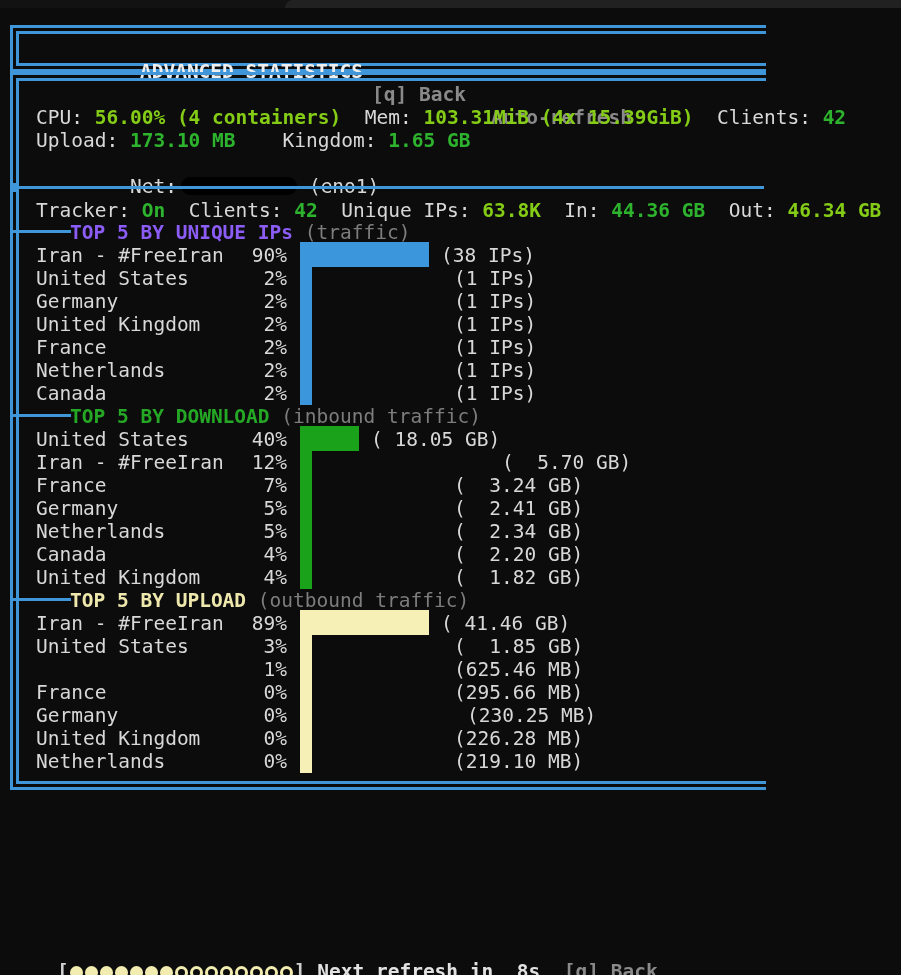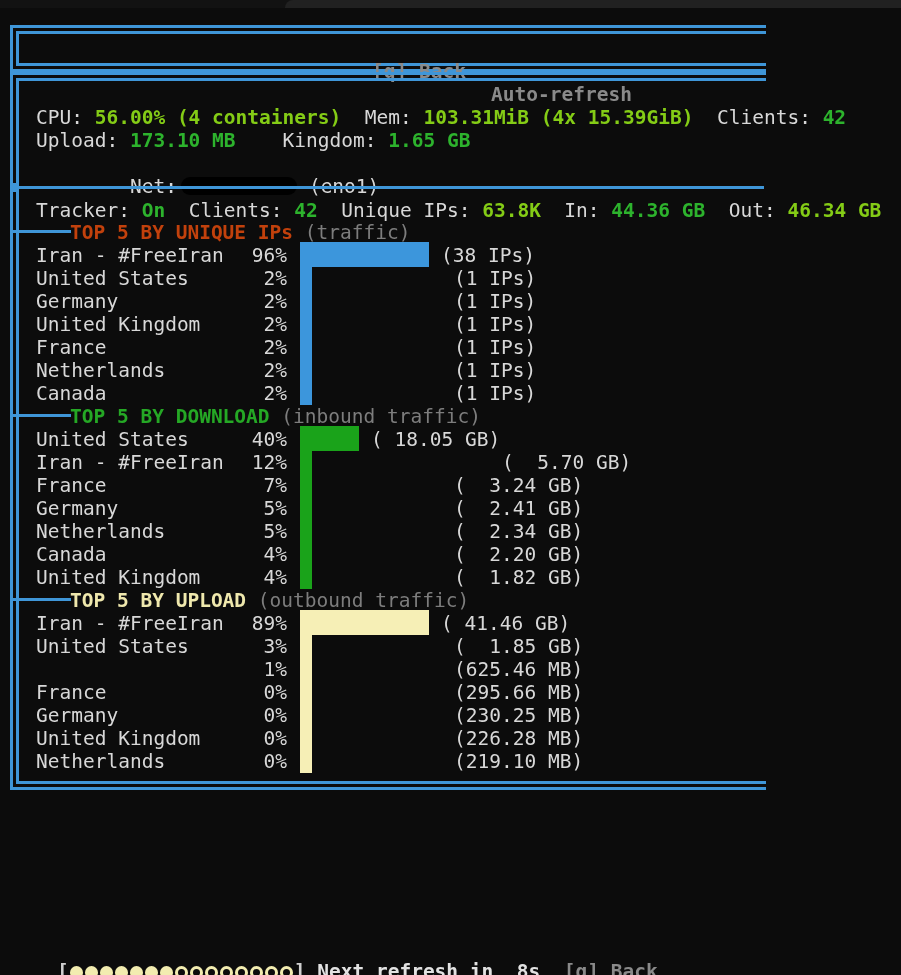--- a/index.html
+++ b/index.html
@@ -51,20 +51,21 @@
 
 <div class="terminal">
 
   <div class="tabstrip">
     <div class="tabstrip-rest"></div>
   </div>
 
   <div class="box titlebox">
     <div class="inner">
       <div class="trow" style="top:3px;padding-left:27px;">
+        <span class="white b">ADVANCED STATISTICS</span>
         <span class="title-back">[q] Back</span>
         <span class="title-auto">Auto-refresh</span>
       </div>
     </div>
   </div>
 
   <div class="box mainbox">
     <div class="inner">
 
 
@@ -74,42 +75,42 @@
         <span class="lbl">Net:</span><span class="redact"></span><span class="lbl">(eno1)</span>
       </div>
 
       <div class="sepline" style="top:105px;">
         <div class="sepnub" style="top:-3px;"></div>
       </div>
 
       <div class="trow" style="top:118px;" id="line-tracker"><span class="lbl">Tracker: </span><span class="green">On</span><span>  </span><span class="lbl">Clients: </span><span class="green">42</span><span>  </span><span class="lbl">Unique IPs: </span><span class="yellow">63.8K</span><span>  </span><span class="lbl">In: </span><span class="green">44.36 GB</span><span>  </span><span class="lbl">Out: </span><span class="yellow">46.34 GB</span></div>
 
       <div id="charts">
-          <div class="trow" style="top: 140px; padding-left: 51px;"><div class="heading-line"></div><span class="b" style="color: #c2410c;">TOP 5 BY UNIQUE IPs</span><span class="gray"> (traffic)</span></div>
-          <div class="trow" style="top: 163px;"><span class="chart-row-label lbl">Iran - #FreeIran</span><span class="pct lbl">96%</span><div class="bar" style="left: 281px; width: 129px; background: rgb(60, 150, 220); top: -2px; height: 25px;"></div><span class="rowval" style="left: 422px;">(38 IPs)</span></div>
+          <div class="trow" style="top: 140px; padding-left: 51px;"><div class="heading-line"></div><span class="b" style="color: #8b5cf6;">TOP 5 BY UNIQUE IPs</span><span class="gray"> (traffic)</span></div>
+          <div class="trow" style="top: 163px;"><span class="chart-row-label lbl">Iran - #FreeIran</span><span class="pct lbl">90%</span><div class="bar" style="left: 281px; width: 129px; background: rgb(60, 150, 220); top: -2px; height: 25px;"></div><span class="rowval" style="left: 422px;">(38 IPs)</span></div>
           <div class="trow" style="top: 186px;"><span class="chart-row-label lbl">United States</span><span class="pct lbl">2%</span><div class="bar" style="left: 281px; width: 12px; background: rgb(60, 150, 220);"></div><span class="rowval" style="left: 435px;">(1 IPs)</span></div>
           <div class="trow" style="top: 209px;"><span class="chart-row-label lbl">Germany</span><span class="pct lbl">2%</span><div class="bar" style="left: 281px; width: 12px; background: rgb(60, 150, 220);"></div><span class="rowval" style="left: 435px;">(1 IPs)</span></div>
           <div class="trow" style="top: 232px;"><span class="chart-row-label lbl">United Kingdom</span><span class="pct lbl">2%</span><div class="bar" style="left: 281px; width: 12px; background: rgb(60, 150, 220);"></div><span class="rowval" style="left: 435px;">(1 IPs)</span></div>
           <div class="trow" style="top: 255px;"><span class="chart-row-label lbl">France</span><span class="pct lbl">2%</span><div class="bar" style="left: 281px; width: 12px; background: rgb(60, 150, 220);"></div><span class="rowval" style="left: 435px;">(1 IPs)</span></div>
           <div class="trow" style="top: 278px;"><span class="chart-row-label lbl">Netherlands</span><span class="pct lbl">2%</span><div class="bar" style="left: 281px; width: 12px; background: rgb(60, 150, 220);"></div><span class="rowval" style="left: 435px;">(1 IPs)</span></div>
           <div class="trow" style="top: 301px;"><span class="chart-row-label lbl">Canada</span><span class="pct lbl">2%</span><div class="bar" style="left: 281px; width: 12px; background: rgb(60, 150, 220);"></div><span class="rowval" style="left: 435px;">(1 IPs)</span></div>
           <div class="trow" style="top: 324px; padding-left: 51px;"><div class="heading-line"></div><span class="b" style="color: rgb(37, 168, 37);">TOP 5 BY DOWNLOAD</span><span class="gray"> (inbound traffic)</span></div>
           <div class="trow" style="top: 347px;"><span class="chart-row-label lbl">United States</span><span class="pct lbl">40%</span><div class="bar" style="left: 281px; width: 59px; background: rgb(26, 163, 26); top: -2px; height: 25px;"></div><span class="rowval" style="left: 352px;">( 18.05 GB)</span></div>
           <div class="trow" style="top: 370px;"><span class="chart-row-label lbl">Iran - #FreeIran</span><span class="pct lbl">12%</span><div class="bar" style="left: 281px; width: 12px; background: rgb(26, 163, 26);"></div><span class="rowval" style="left: 435px; margin-left: 48px;">(  5.70 GB)</span></div>
           <div class="trow" style="top: 393px;"><span class="chart-row-label lbl">France</span><span class="pct lbl">7%</span><div class="bar" style="left: 281px; width: 12px; background: rgb(26, 163, 26);"></div><span class="rowval" style="left: 435px;">(  3.24 GB)</span></div>
           <div class="trow" style="top: 416px;"><span class="chart-row-label lbl">Germany</span><span class="pct lbl">5%</span><div class="bar" style="left: 281px; width: 12px; background: rgb(26, 163, 26);"></div><span class="rowval" style="left: 435px;">(  2.41 GB)</span></div>
           <div class="trow" style="top: 439px;"><span class="chart-row-label lbl">Netherlands</span><span class="pct lbl">5%</span><div class="bar" style="left: 281px; width: 12px; background: rgb(26, 163, 26);"></div><span class="rowval" style="left: 435px;">(  2.34 GB)</span></div>
           <div class="trow" style="top: 462px;"><span class="chart-row-label lbl">Canada</span><span class="pct lbl">4%</span><div class="bar" style="left: 281px; width: 12px; background: rgb(26, 163, 26);"></div><span class="rowval" style="left: 435px;">(  2.20 GB)</span></div>
           <div class="trow" style="top: 485px;"><span class="chart-row-label lbl">United Kingdom</span><span class="pct lbl">4%</span><div class="bar" style="left: 281px; width: 12px; background: rgb(26, 163, 26);"></div><span class="rowval" style="left: 435px;">(  1.82 GB)</span></div>
           <div class="trow" style="top: 508px; padding-left: 51px;"><div class="heading-line"></div><span class="b" style="color: rgb(239, 232, 173);">TOP 5 BY UPLOAD</span><span class="gray"> (outbound traffic)</span></div>
           <div class="trow" style="top: 531px;"><span class="chart-row-label lbl">Iran - #FreeIran</span><span class="pct lbl">89%</span><div class="bar" style="left: 281px; width: 129px; background: rgb(246, 239, 182); top: -2px; height: 25px;"></div><span class="rowval" style="left: 422px;">( 41.46 GB)</span></div>
           <div class="trow" style="top: 554px;"><span class="chart-row-label lbl">United States</span><span class="pct lbl">3%</span><div class="bar" style="left: 281px; width: 12px; background: rgb(246, 239, 182);"></div><span class="rowval" style="left: 435px;">(  1.85 GB)</span></div>
           <div class="trow" style="top: 577px;"><span class="pct lbl">1%</span><div class="bar" style="left: 281px; width: 12px; background: rgb(246, 239, 182);"></div><span class="rowval" style="left: 435px;">(625.46 MB)</span></div>
           <div class="trow" style="top: 600px;"><span class="chart-row-label lbl">France</span><span class="pct lbl">0%</span><div class="bar" style="left: 281px; width: 12px; background: rgb(246, 239, 182);"></div><span class="rowval" style="left: 435px;">(295.66 MB)</span></div>
-          <div class="trow" style="top: 623px;"><span class="chart-row-label lbl">Germany</span><span class="pct lbl">0%</span><div class="bar" style="left: 281px; width: 12px; background: rgb(246, 239, 182);"></div><span class="rowval" style="left: 435px;">(230.25 MB)</span></div>
+          <div class="trow" style="top: 623px;"><span class="chart-row-label lbl">Germany</span><span class="pct lbl">0%</span><div class="bar" style="left: 281px; width: 12px; background: rgb(246, 239, 182);"></div><span class="rowval" style="left: 448px;">(230.25 MB)</span></div>
           <div class="trow" style="top: 646px;"><span class="chart-row-label lbl">United Kingdom</span><span class="pct lbl">0%</span><div class="bar" style="left: 281px; width: 12px; background: rgb(246, 239, 182);"></div><span class="rowval" style="left: 435px;">(226.28 MB)</span></div>
           <div class="trow" style="top: 669px;"><span class="chart-row-label lbl">Netherlands</span><span class="pct lbl">0%</span><div class="bar" style="left: 281px; width: 12px; background: rgb(246, 239, 182);"></div><span class="rowval" style="left: 435px;">(219.10 MB)</span></div>
         </div>
 
     </div>
   </div>
 
   <div class="footer">
     <span class="bracket">[</span><span id="dots"><span class="dot filled"></span><span class="dot filled"></span><span class="dot filled"></span><span class="dot filled"></span><span class="dot filled"></span><span class="dot filled"></span><span class="dot filled"></span><span class="dot"></span><span class="dot"></span><span class="dot"></span><span class="dot"></span><span class="dot"></span><span class="dot"></span><span class="dot"></span><span class="dot"></span></span><span class="bracket">]</span><span> </span><span class="refresh-text">Next refresh in  8s</span><span>  </span><span class="footer-back">[q] Back</span>
   </div>

